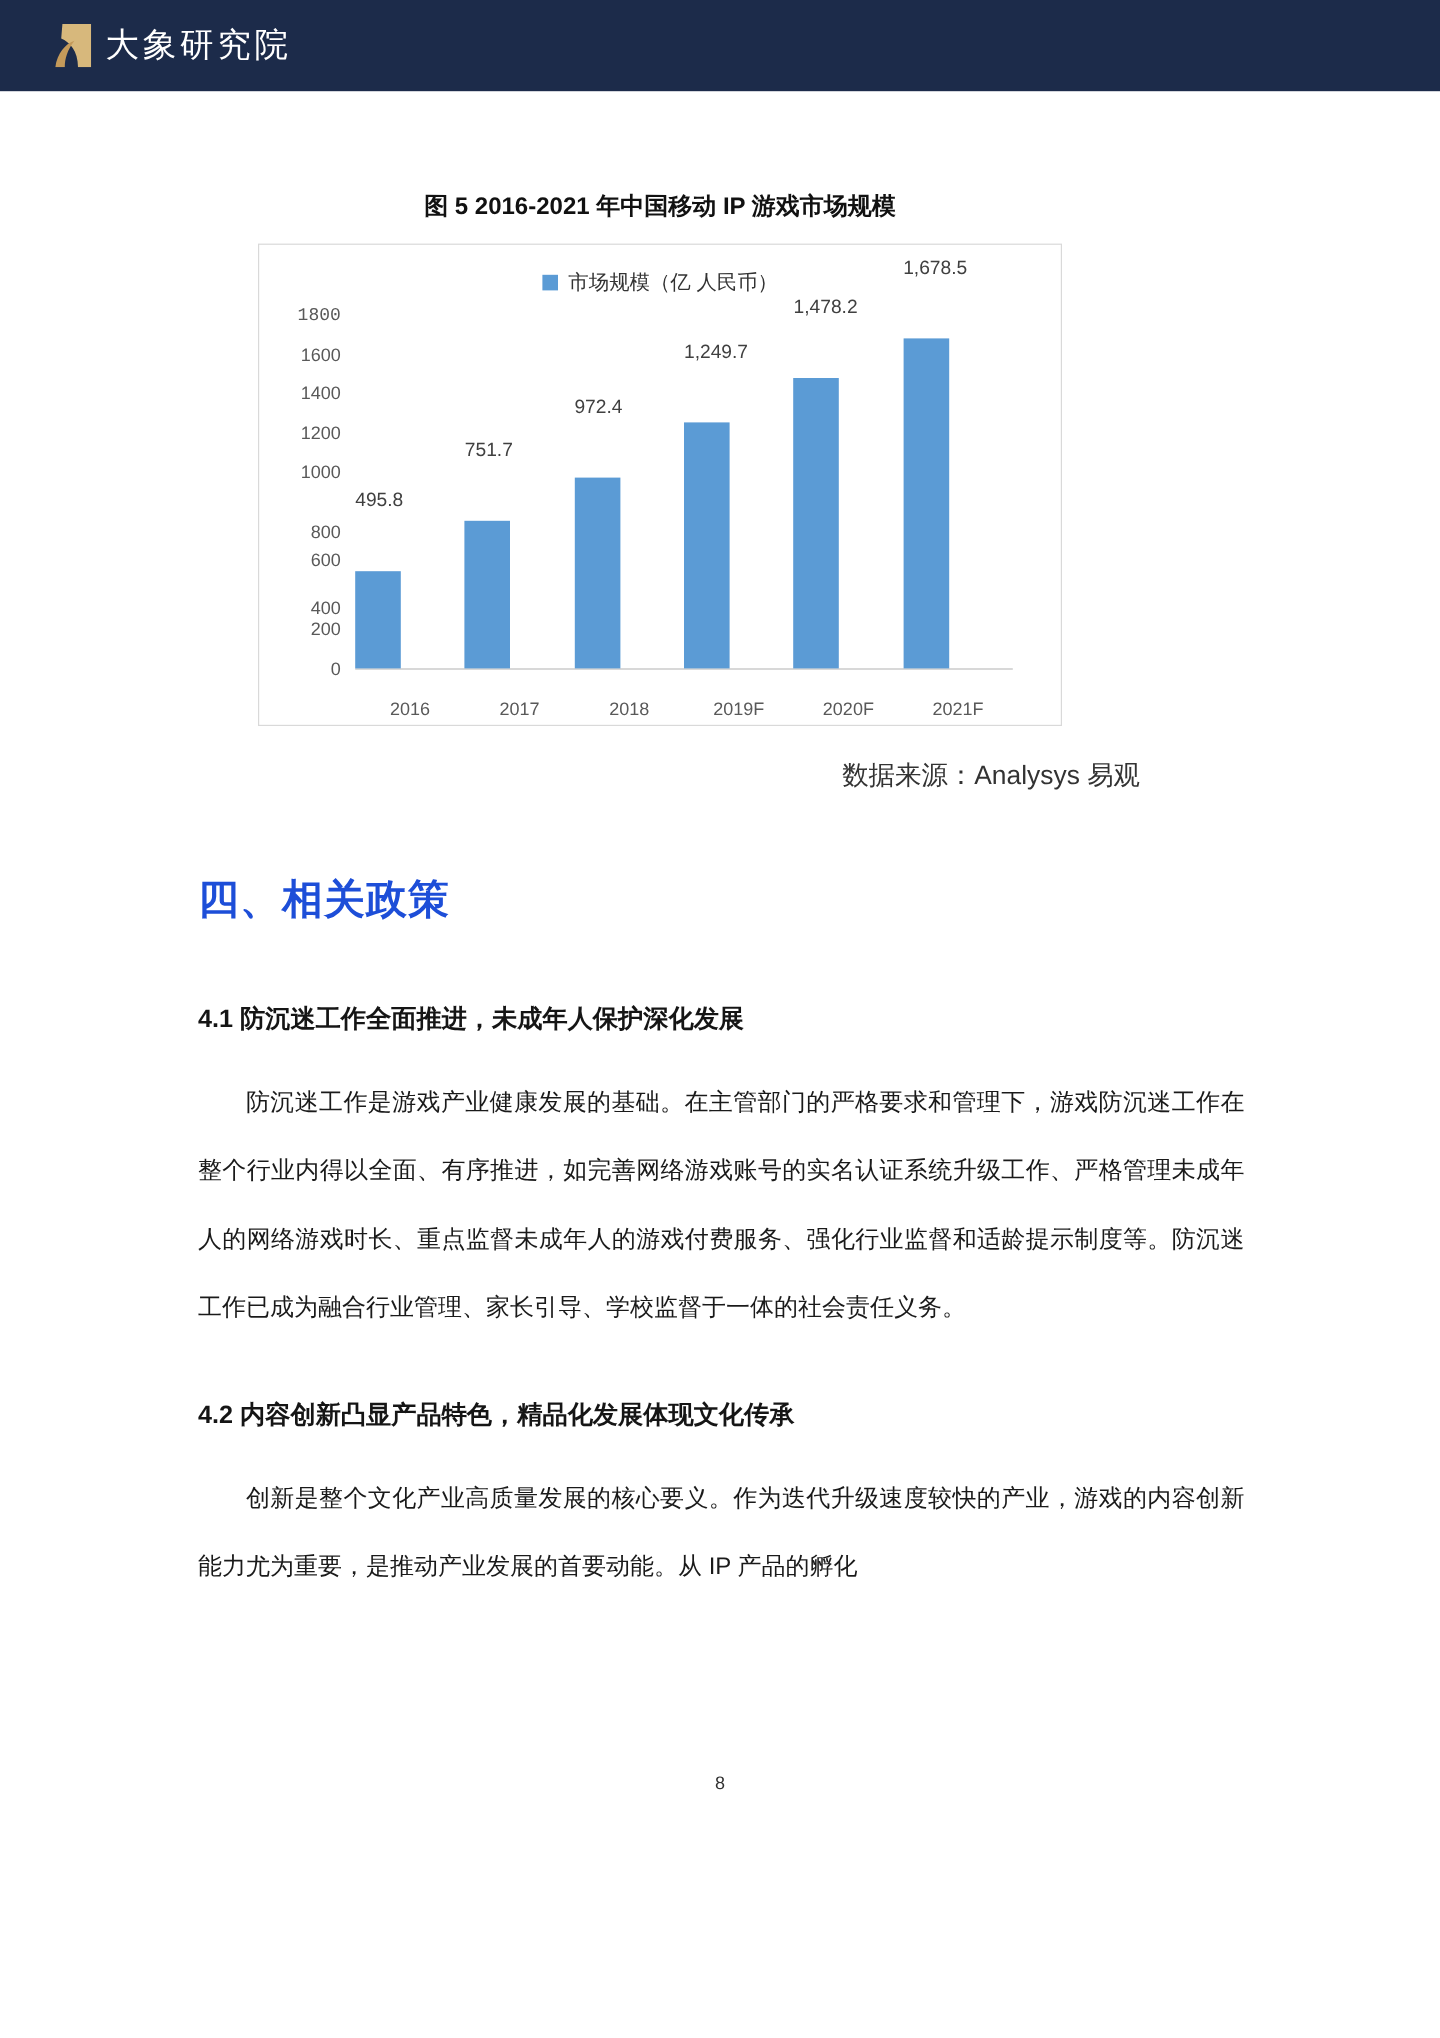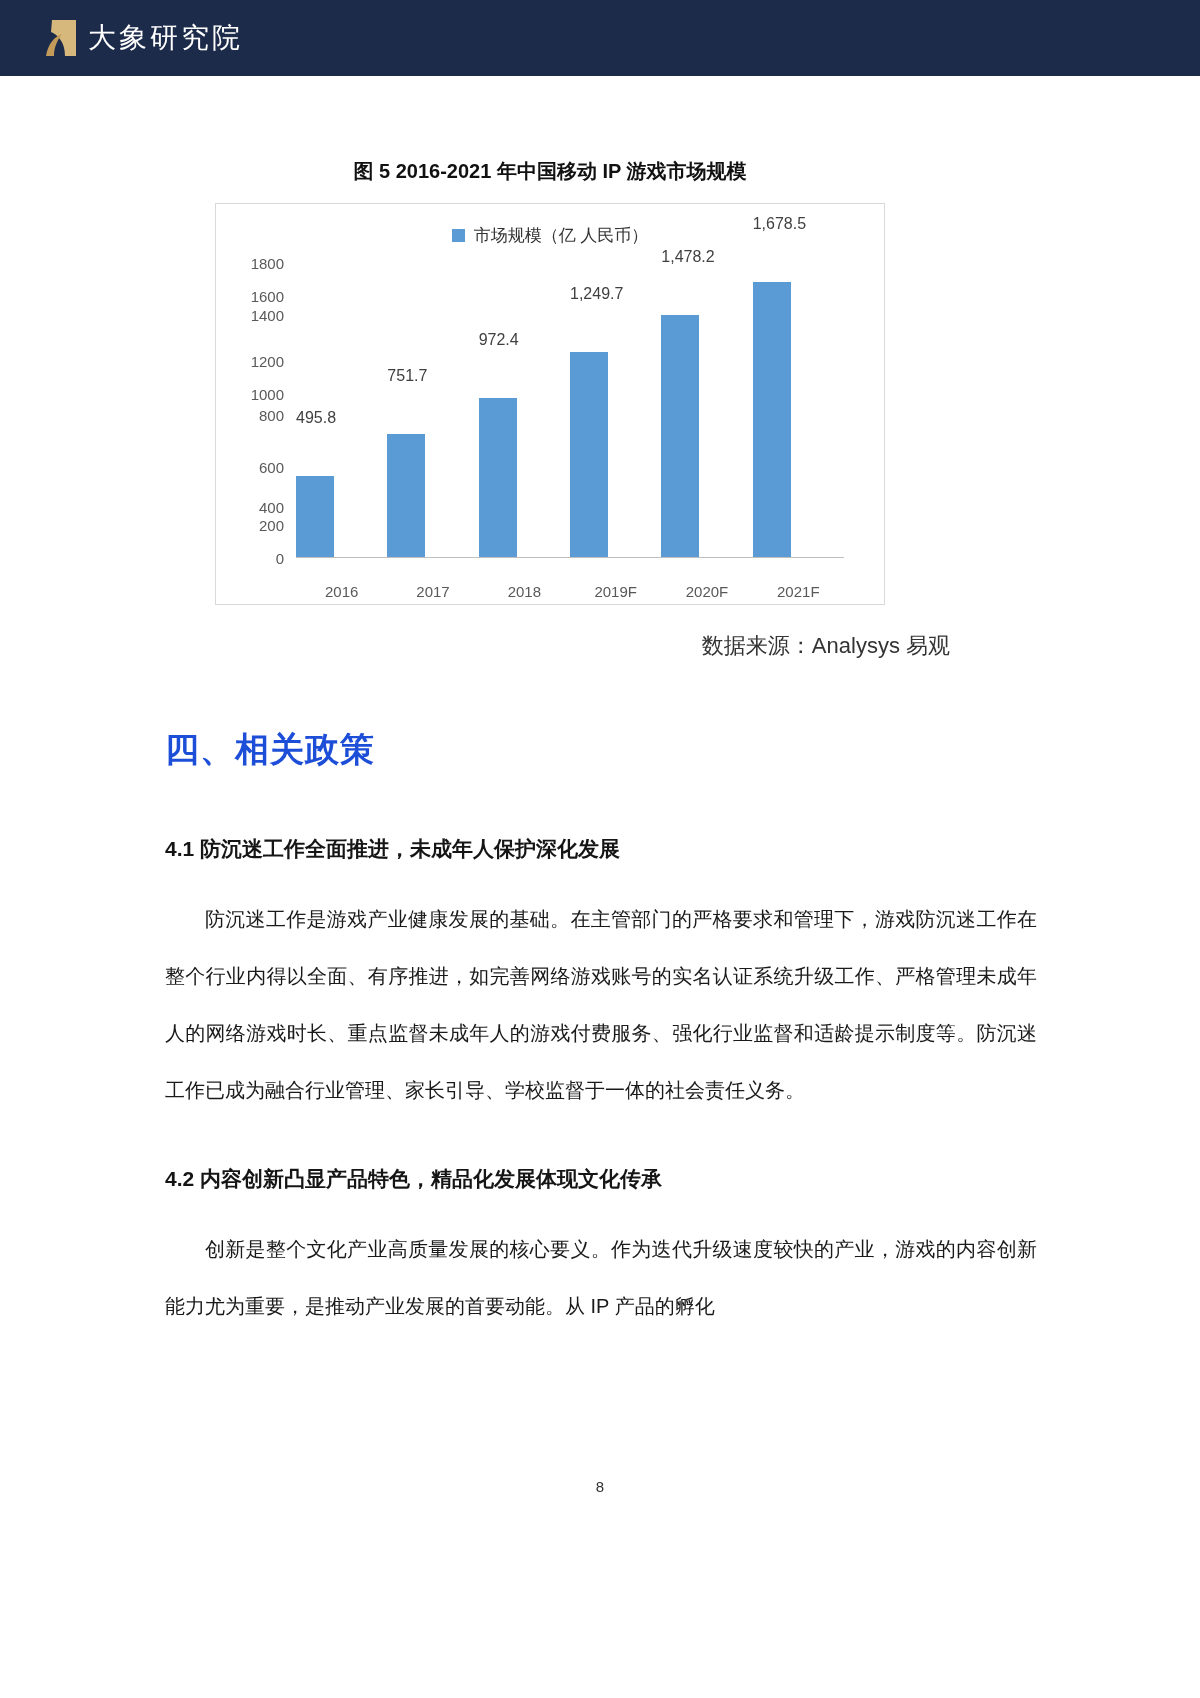--- a/index.html
+++ b/index.html
@@ -82,26 +82,26 @@
     <div class="legend">
       <span class="legend-swatch" id="legend-swatch" style="background: rgb(91, 155, 213);"></span>
       <span>市场规模（亿 人民币）</span>
     </div>
     <div class="plot-row">
       <div class="y-axis" id="y-axis">
           <div class="y-tick" style="bottom: 0px;">0</div>
           <div class="y-tick" style="bottom: 32.7778px;">200</div>
           <div class="y-tick" style="bottom: 51px;">400</div>
           <div class="y-tick" style="bottom: 91px;">600</div>
-          <div class="y-tick" style="bottom: 143px;">800</div>
+          <div class="y-tick" style="bottom: 114px;">800</div>
           <div class="y-tick" style="bottom: 163.889px; margin-top: 28px;">1000</div>
           <div class="y-tick" style="bottom: 196.667px;">1200</div>
-          <div class="y-tick" style="bottom: 243px;">1400</div>
+          <div class="y-tick" style="bottom: 230px;">1400</div>
           <div class="y-tick" style="bottom: 262.222px;">1600</div>
-          <div class="y-tick" style="bottom: 295px;">1800</div>
+          <div class="y-tick" style="bottom: 295px; font-family: Liberation Mono, monospace;">1800</div>
         </div>
       <div class="plot-col">
         <div class="plot-area" id="plot-area">
             <div class="bar-group">
               <div class="bar-value">495.8</div>
               <div class="bar" style="height: 81.2561px; background: rgb(91, 155, 213);"></div>
             </div>
             <div class="bar-group">
               <div class="bar-value">751.7</div>
               <div class="bar" style="height: 123.195px; background: rgb(91, 155, 213);"></div>

